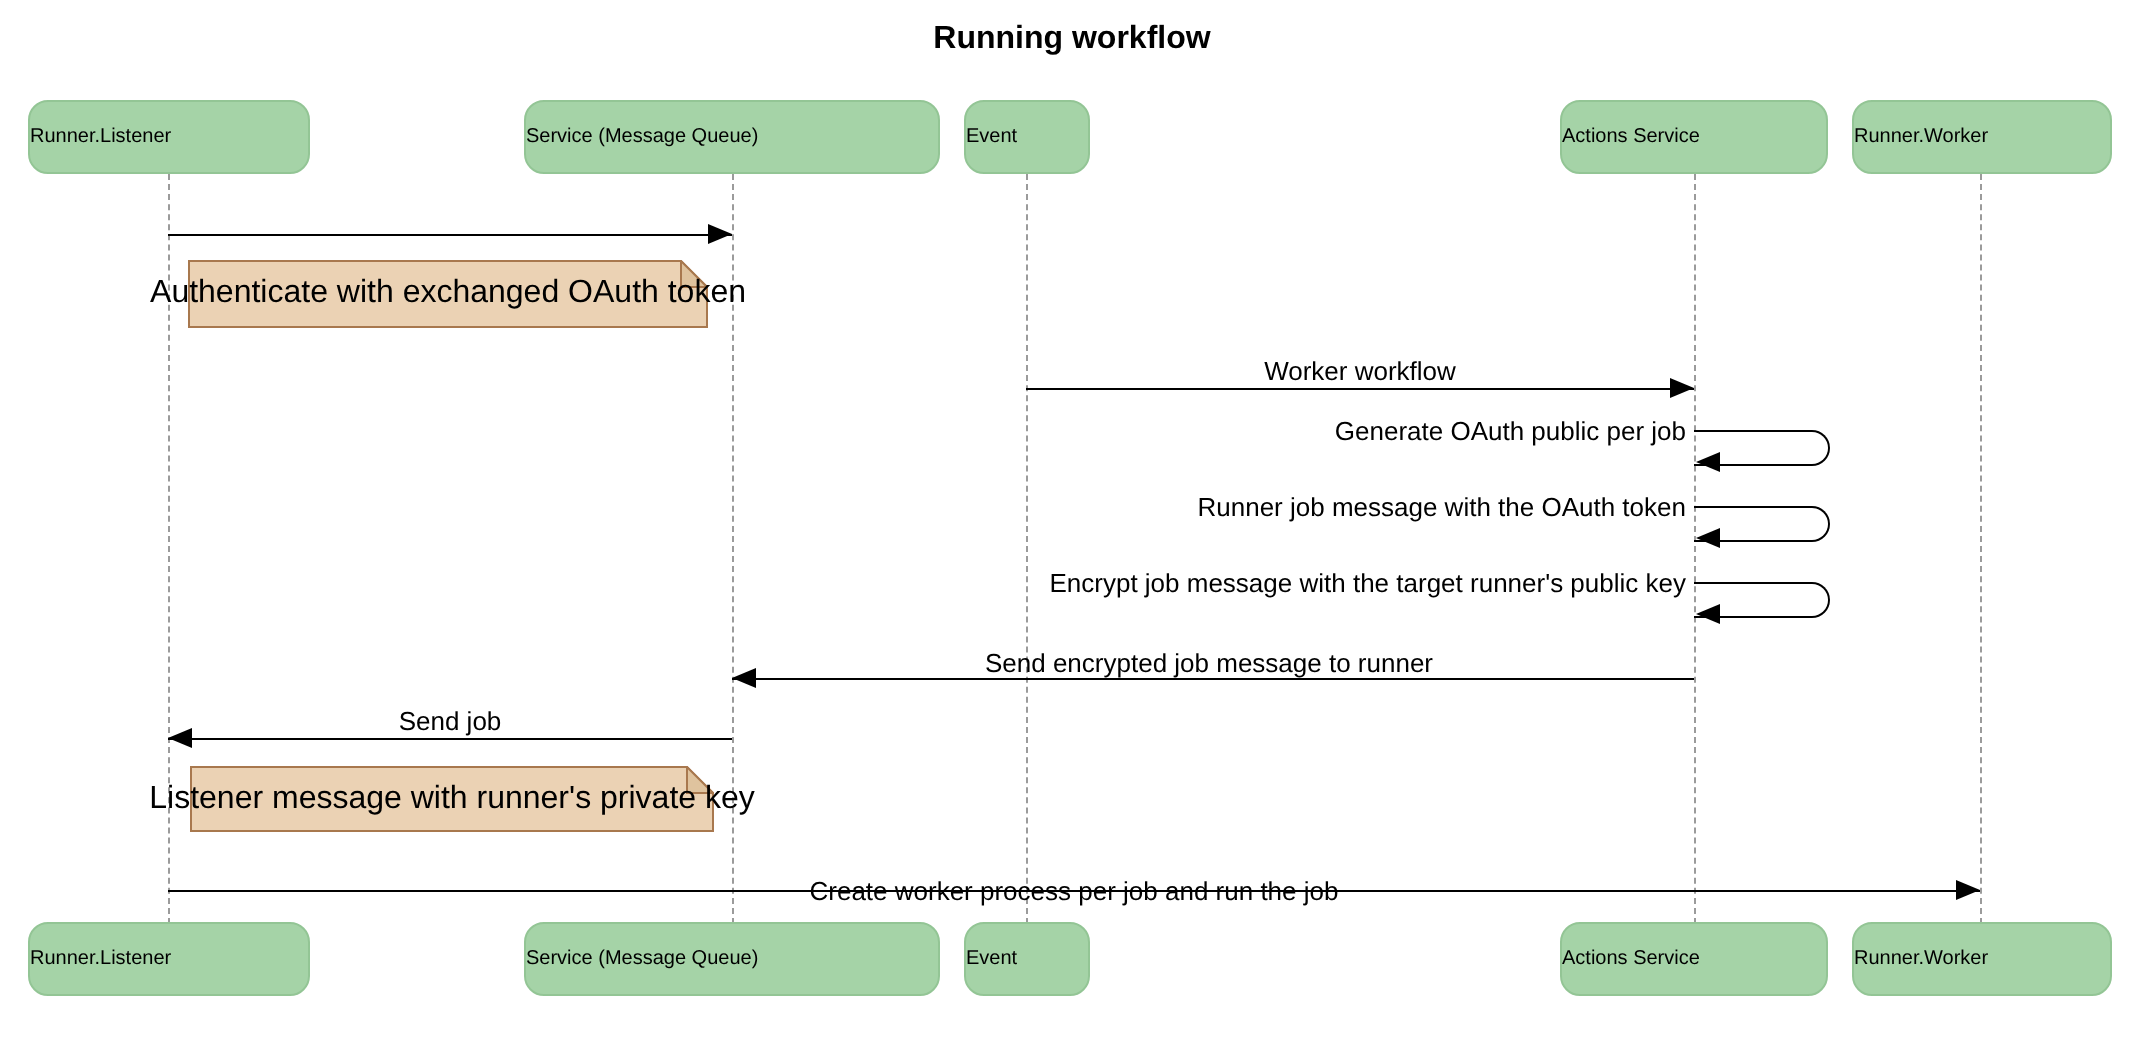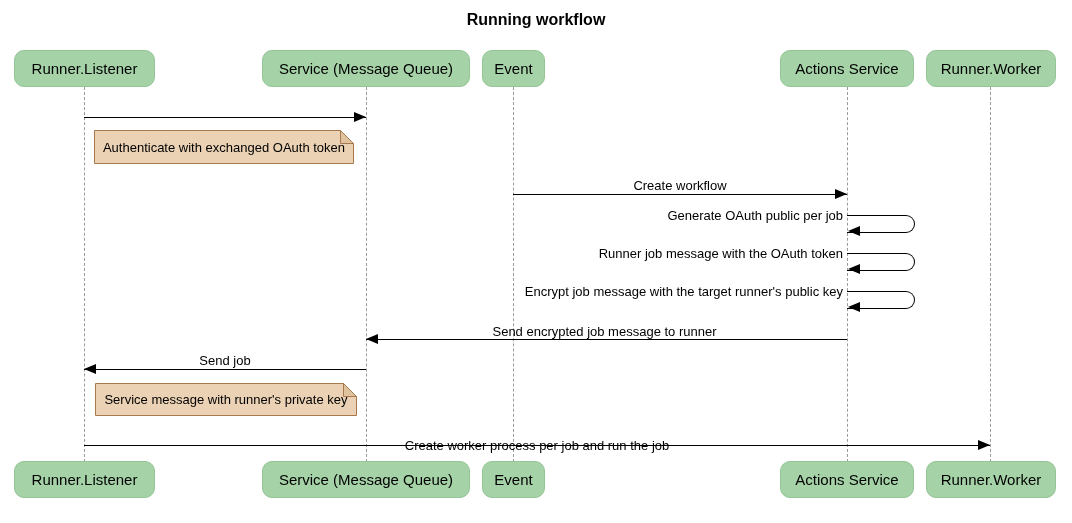--- a/index.html
+++ b/index.html
@@ -6,33 +6,33 @@
     --actor-fill:#a5d3a7; --actor-border:#93c595; --note-fill:#ebd2b4;
     --note-border:#a8784e; --note-fold:#dfc39e; --lifeline:#9b9b9b;
     --arrow:#000000; --text:#000000; --background:#ffffff;
   }
   *{box-sizing:border-box;margin:0;padding:0}
   html,body{background:var(--background);font-family:"Liberation Sans",sans-serif;color:var(--text)}
   .diagram{position:relative;width:1072px;height:523px;background:var(--background);overflow:hidden}
   .title{position:absolute;left:0;top:11px;width:1072px;text-align:center;font-size:16px;font-weight:bold}
   .lifeline{position:absolute;top:87px;height:375px;width:0;border-left:1px dashed var(--lifeline)}
   .actor{position:absolute;height:37px;border-radius:10px;background:var(--actor-fill);
-         border:1px solid var(--actor-border);display:flex;align-items:center;justify-content:center;
-         font-size:15px;white-space:nowrap}
+         border:1px solid var(--actor-border);display:flex;align-items:center;justify-content:flex-start;
+         font-size:10px;white-space:nowrap}
   .msg-label{position:absolute;font-size:13px;height:16px;line-height:16px;text-align:center;white-space:nowrap}
   .msg-label.right{text-align:right}
   .msg-line{position:absolute;height:0;border-top:1.5px solid var(--arrow)}
   .ah{position:absolute;width:0;height:0;border-style:solid}
   .ah.r{border-width:5.5px 0 5.5px 12px;border-color:transparent transparent transparent var(--arrow)}
   .ah.l{border-width:5.5px 12px 5.5px 0;border-color:transparent var(--arrow) transparent transparent}
   .self-loop{position:absolute;width:68px;height:18px;border:1.5px solid var(--arrow);
              border-left:none;border-radius:0 10px 10px 0}
   .note{position:absolute}
   .note-label{position:absolute;left:0;top:0;width:100%;height:100%;display:flex;
-              align-items:center;justify-content:center;font-size:13px;white-space:nowrap}
+              align-items:center;justify-content:center;font-size:16px;white-space:nowrap}
 </style>
 </head>
 <body>
 
 <div class="diagram">
 
   <div class="title">Running workflow</div>
 
   <div class="lifeline" style="left:84px"></div>
   <div class="lifeline" style="left:366px"></div>
@@ -60,21 +60,21 @@
   <div class="ah r" style="left:354px;top:112px"></div>
 
   <div class="note" style="left:94px;top:130px;width:260px;height:34px">
     <svg width="260" height="34">
       <path d="M0.5,0.5 H246.5 L259.5,13.5 V33.5 H0.5 Z" fill="var(--note-fill)" stroke="var(--note-border)"></path>
       <path d="M246.5,0.5 V13.5 H259.5 Z" fill="var(--note-fold)" stroke="var(--note-border)"></path>
     </svg>
     <div class="note-label">Authenticate with exchanged OAuth token</div>
   </div>
 
-  <div class="msg-label" style="left:513px;top:178px;width:334px">Create workflow</div>
+  <div class="msg-label" style="left:513px;top:178px;width:334px">Worker workflow</div>
   <div class="msg-line" style="left:513px;top:194px;width:334px"></div>
   <div class="ah r" style="left:835px;top:189px"></div>
 
   <div class="msg-label right" style="right:229px;top:208px">Generate OAuth public per job</div>
   <div class="self-loop" style="left:847px;top:215px"></div>
   <div class="ah l" style="left:848px;top:226px"></div>
 
   <div class="msg-label right" style="right:229px;top:246px">Runner job message with the OAuth token</div>
   <div class="self-loop" style="left:847px;top:253px"></div>
   <div class="ah l" style="left:848px;top:264px"></div>
@@ -89,21 +89,21 @@
 
   <div class="msg-label" style="left:84px;top:353px;width:282px">Send job</div>
   <div class="msg-line" style="left:84px;top:369px;width:282px"></div>
   <div class="ah l" style="left:84px;top:364px"></div>
 
   <div class="note" style="left:95px;top:383px;width:262px;height:33px">
     <svg width="262" height="33">
       <path d="M0.5,0.5 H248.5 L261.5,13.5 V32.5 H0.5 Z" fill="var(--note-fill)" stroke="var(--note-border)"></path>
       <path d="M248.5,0.5 V13.5 H261.5 Z" fill="var(--note-fold)" stroke="var(--note-border)"></path>
     </svg>
-    <div class="note-label">Service message with runner's private key</div>
+    <div class="note-label">Listener message with runner's private key</div>
   </div>
 
   <div class="msg-label" style="left:84px;top:438px;width:906px">Create worker process per job and run the job</div>
   <div class="msg-line" style="left:84px;top:445px;width:906px"></div>
   <div class="ah r" style="left:978px;top:440px"></div>
 
   <div class="actor" style="left:14px;top:461px;width:141px">
     <span>Runner.Listener</span>
     </div>
   <div class="actor" style="left:262px;top:461px;width:208px">

